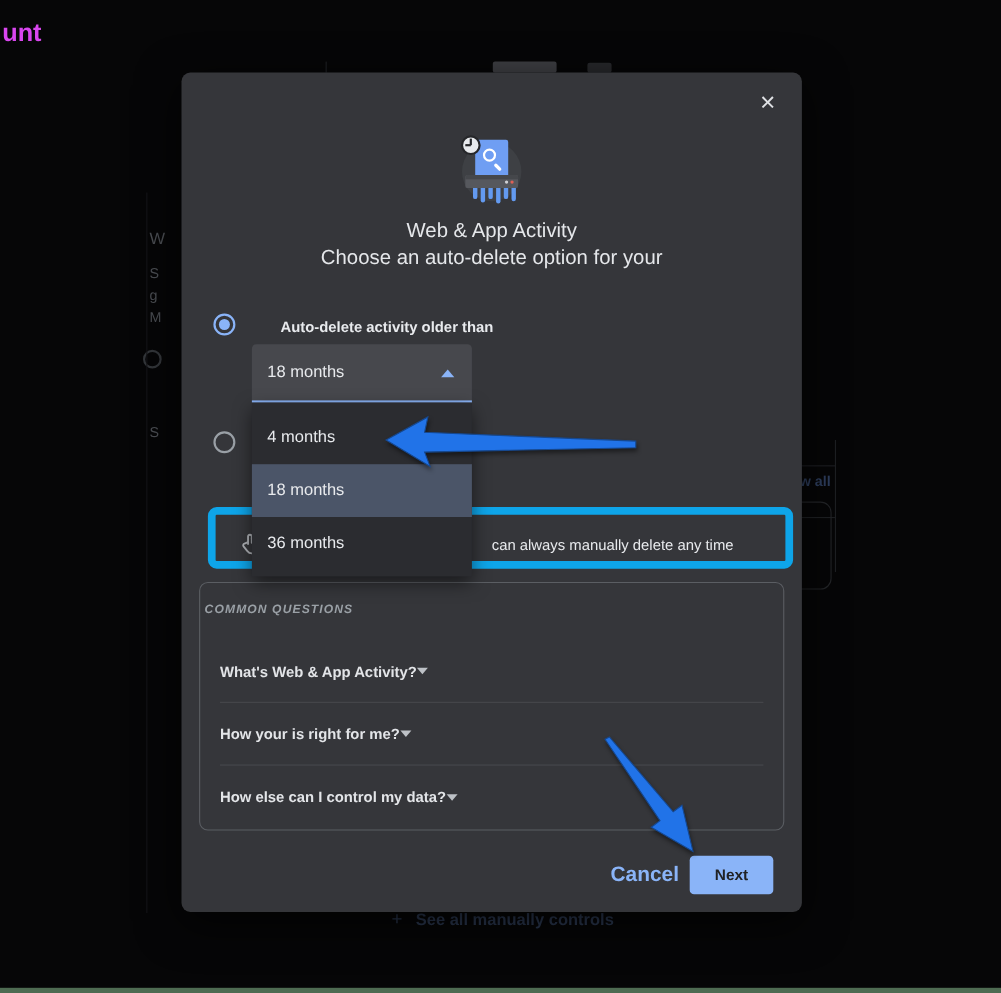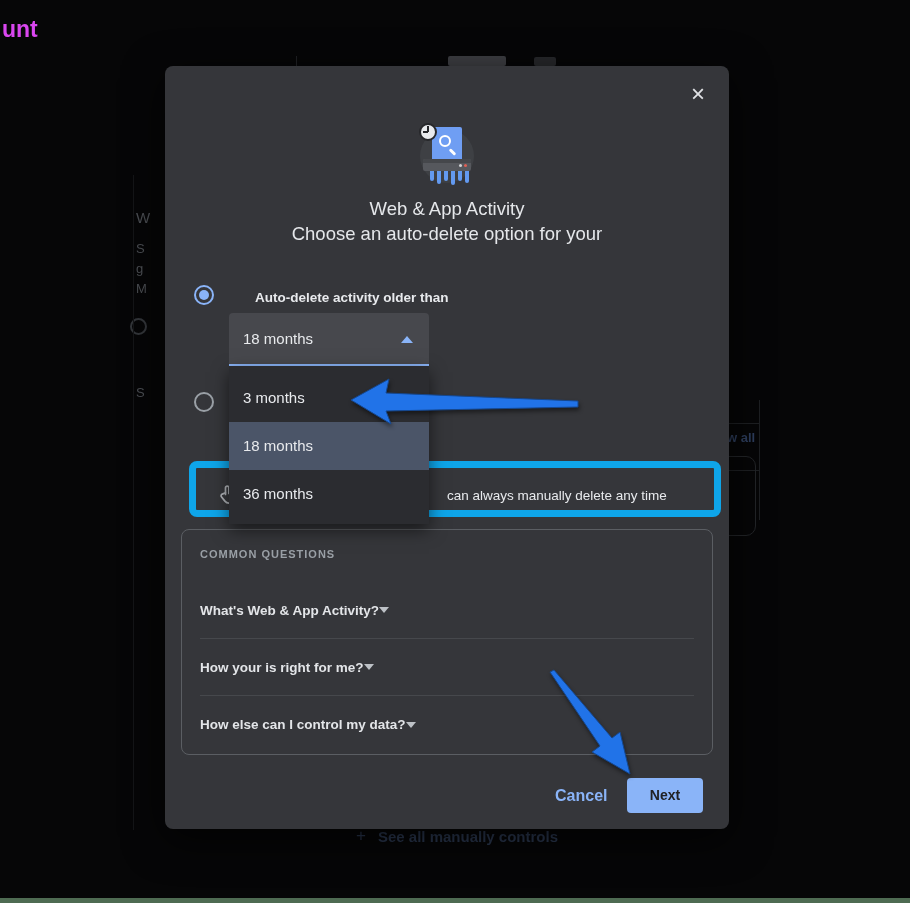--- a/index.html
+++ b/index.html
@@ -84,34 +84,34 @@
 
   
   #note-box { position:absolute; left:24px; top:395px; width:532px; height:56px;
     border:7px solid #0ea5e9; border-radius:8px; }
   #hand-icon { position:absolute; left:21px; top:15px; }
   #note-text { position:absolute; left:251px; top:20px; color:#e8eaed; font-size:13.5px; }
 
   
   #questions-box { position:absolute; left:16px; top:463px; width:532px; height:226px;
     border:1px solid #5b5e63; border-radius:8px; }
-  #questions-header { position:absolute; left:18px; top:18px; color:#9aa0a6;
-    font-size:11px; font-weight:700; letter-spacing:1px; }
+  #questions-header { position:absolute; left:4px; top:18px; color:#9aa0a6;
+    font-size:11px; font-weight:700; letter-spacing:1px;font-style:italic; }
   .q-row { position:absolute; left:18px; right:18px; height:57px;
     display:flex; align-items:center; justify-content:flex-start; cursor:pointer; }
   #q-row-0 { top:52px; border-bottom:1px solid #46484c; }
   #q-row-1 { top:109px; border-bottom:1px solid #46484c; }
   #q-row-2 { top:166px; }
   .q-label { color:#e3e5e8; font-size:13.5px; font-weight:700; }
   .q-chevron { width:0; height:0; border-left:5px solid transparent; border-right:5px solid transparent;
     border-top:6px solid #bdc1c6; margin-right:4px; }
 
   
   #cancel-btn { position:absolute; left:390px; top:714px; width:62px; height:32px;
-    color:#8ab4f8; font-size:16px; font-weight:700; line-height:32px; text-align:left; cursor:pointer; }
+    color:#8ab4f8; font-size:19px; font-weight:700; line-height:32px; text-align:left; cursor:pointer; }
   #next-btn { position:absolute; left:462px; top:712px; width:76px; height:35px;
     background:#8ab4f8; border-radius:4px; color:#202124; font-size:14px; font-weight:700;
     line-height:35px; text-align:center; cursor:pointer; border:none; }
 
   
   #arrows { position:absolute; left:0; top:0; width:910px; height:903px; z-index:100; pointer-events:none; }
 </style>
 </head>
 <body>
 
@@ -191,21 +191,21 @@
         <g fill="none" stroke="#b0b3b8" stroke-width="1.7" stroke-linecap="round" stroke-linejoin="round">
           <path d="M8.5 11.5 V4.8 a1.7 1.7 0 0 1 3.4 0 V10.5"></path>
           <path d="M11.9 6.2 l3.4 1.4 M15.6 8.2 v4"></path>
           <path d="M8.5 9.8 l-3.2 1.3 c-1.3 .6 -1.6 1.8 -.7 2.9 l3.3 4.1 c1 1.3 2.3 2 4 2 h1.8 c2.6 0 4.6 -2 4.6 -4.6 v-3.3"></path>
         </g>
       </svg>
       <span id="note-text">can always manually delete any time</span>
     </div>
 
     <div id="dropdown-menu">
-      <div class="menu-item">3 months</div>
+      <div class="menu-item">4 months</div>
       <div class="menu-item selected">18 months</div>
       <div class="menu-item">36 months</div>
     </div>
 
     <div id="questions-box">
       <div id="questions-header">COMMON QUESTIONS</div>
       <div id="q-row-0" class="q-row">
         <span class="q-label">What's Web &amp; App Activity?</span>
         <span class="q-chevron"></span>
       </div>

